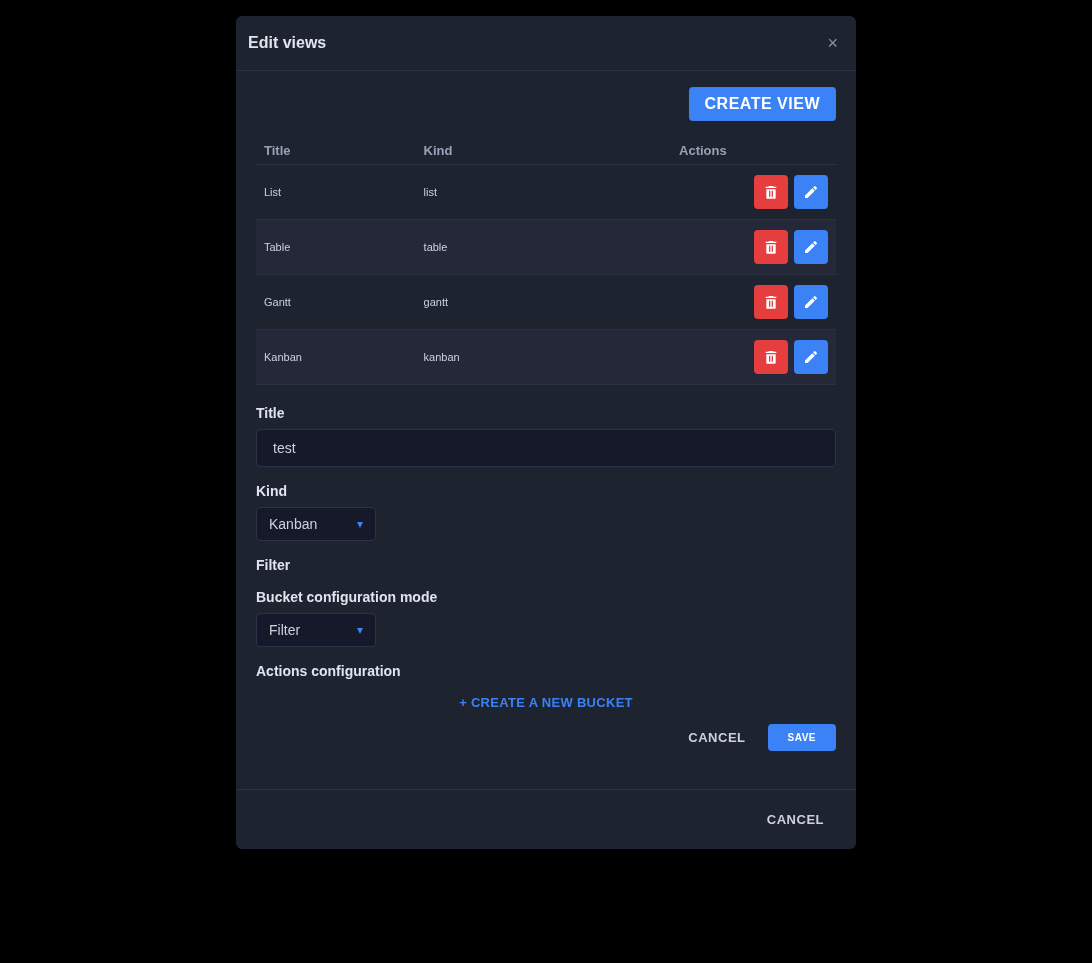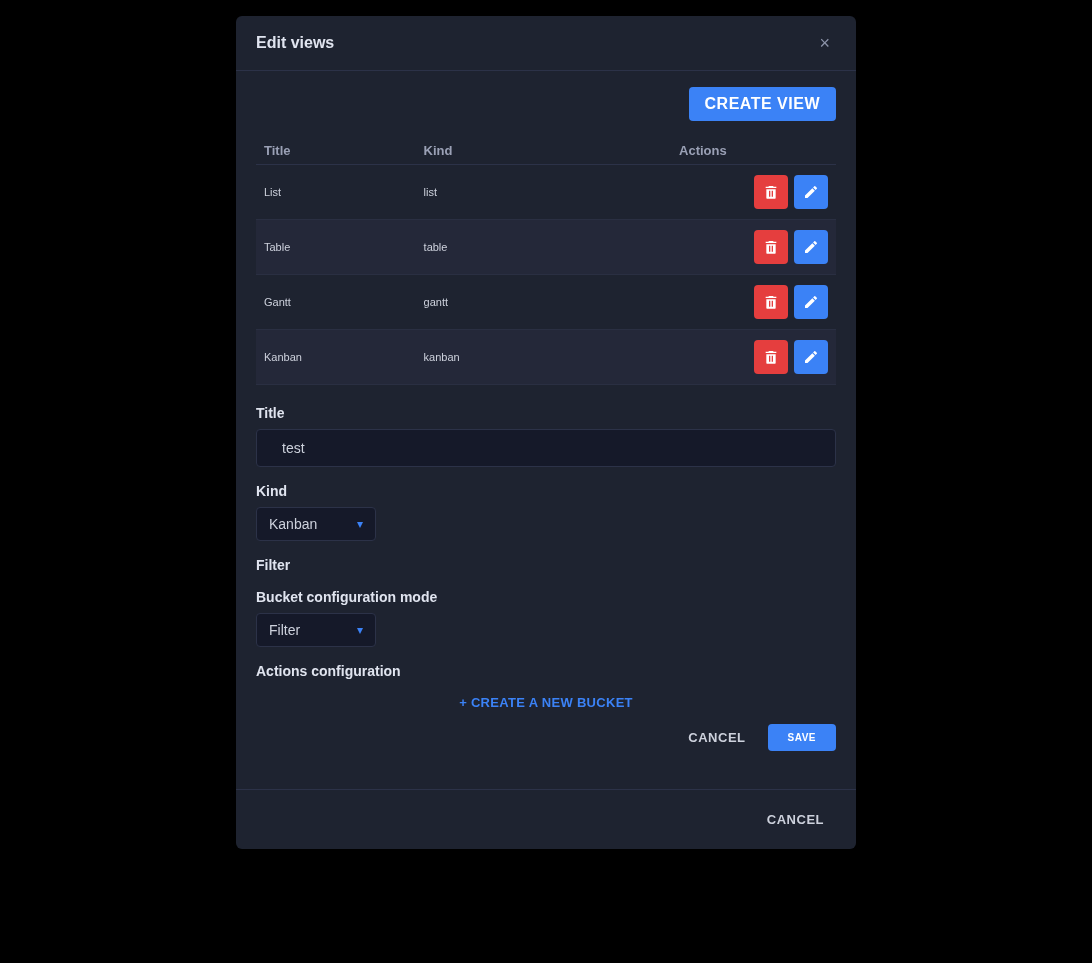--- a/index.html
+++ b/index.html
@@ -33,21 +33,21 @@
       color: #cdd1dc;
       position: relative;
       padding: 0;
       overflow: hidden;
     }
 
     .modal-header {
       display: flex;
       justify-content: space-between;
       align-items: center;
-      padding: 16px 20px;
+      padding: 16px 12px;
       border-bottom: 1px solid #2c3248;
     }
 
     .modal-title {
       font-size: 16px;
       font-weight: 600;
       color: #e0e4ef;
     }
 
     .close-btn {
@@ -166,21 +166,21 @@
       margin-bottom: 8px;
       display: block;
     }
 
     .form-input {
       width: 100%;
       background: #151929;
       border: 1px solid #2c3248;
       border-radius: 4px;
       color: #cdd1dc;
-      padding: 10px 25px;
+      padding: 10px 16px;
       font-size: 14px;
       outline: none;
     }
 
     .form-input::placeholder {
       color: #5a6180;
     }
 
     .form-select-wrapper {
       display: inline-flex;

